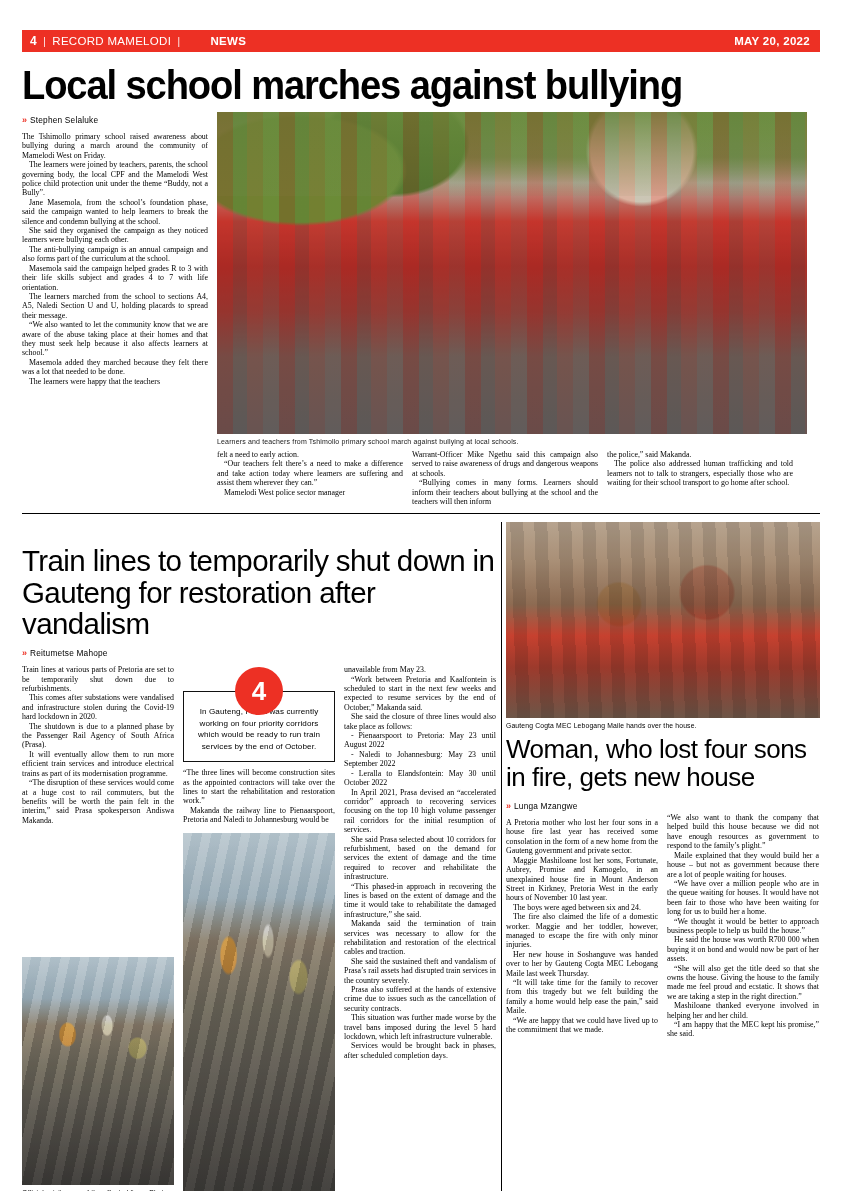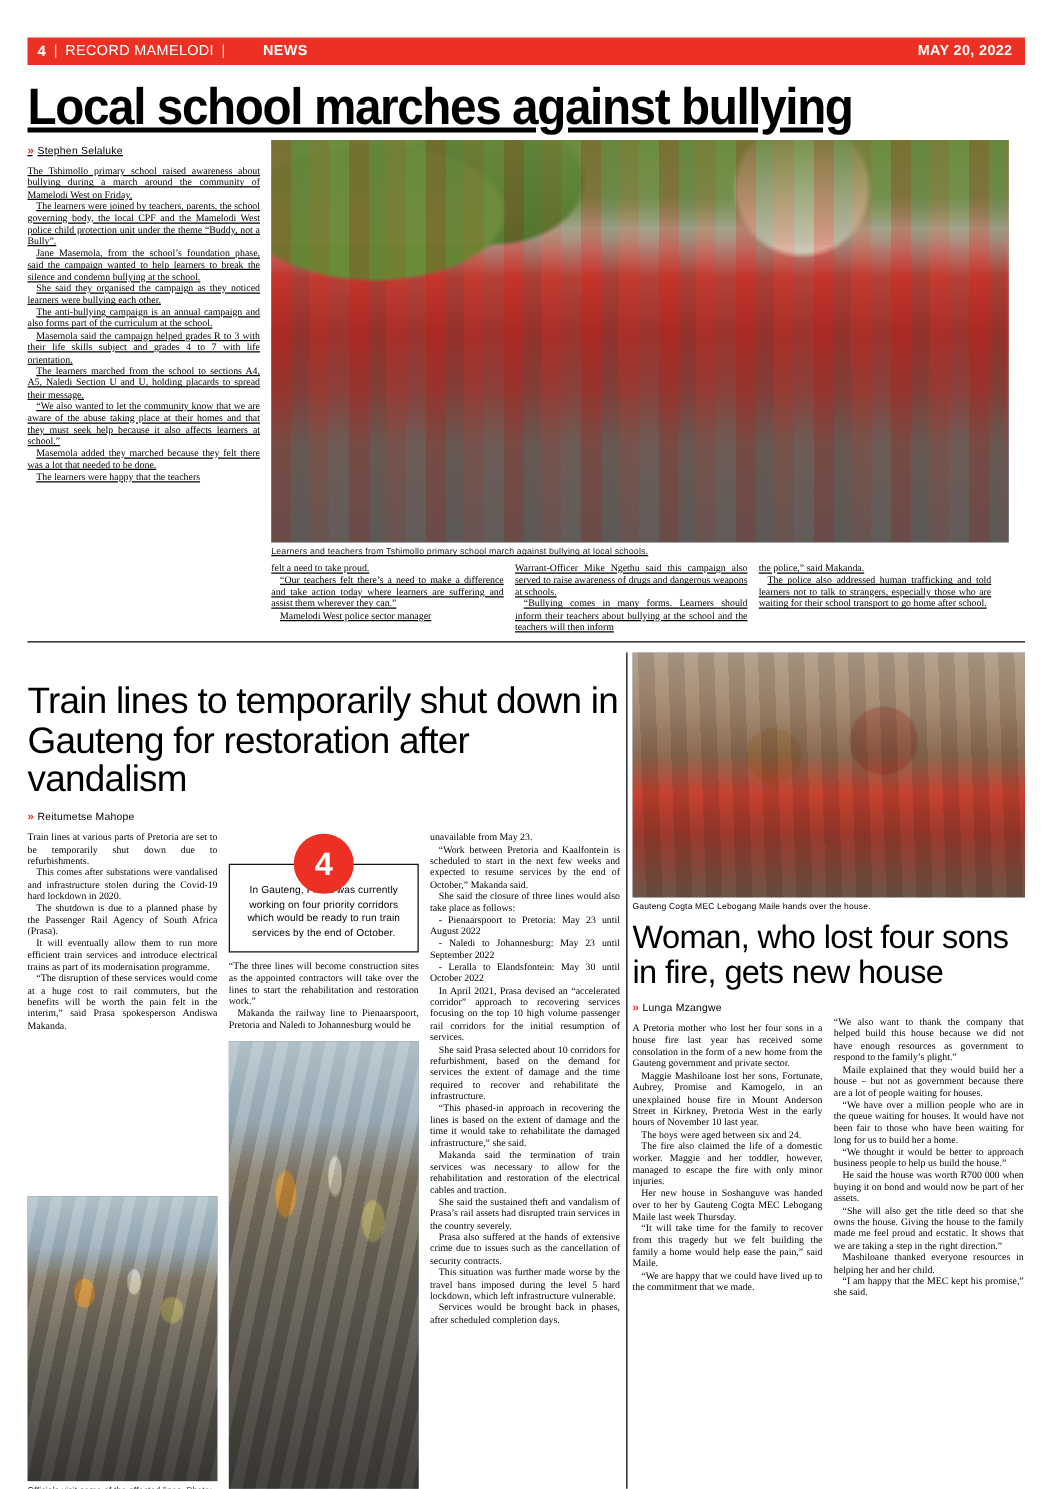--- a/index.html
+++ b/index.html
@@ -76,21 +76,21 @@
     font-family:"Liberation Serif", serif;
     font-size:7.9px;
     line-height:9.4px;
     text-align:justify;
     text-indent: 7px;
   }
   .body p.first { text-indent:0; }
   .body { hyphens:auto; }
 
   
-  .art1 { position:relative; margin-top:2px;text-decoration:underline; }
+  .art1 { position:relative; margin-top:2px; }
   .art1-top { display:flex; gap:9px; }
   .art1-col { width:186px; }
   .art1-photo-wrap { width:590px; }
   .photo {
     background:#7b8b92; position:relative; overflow:hidden;
   }
   .photo .ph-inner { position:absolute; inset:0; }
   .cap {
     font-family:"Liberation Sans", sans-serif;
     font-size:7px; line-height:9px;
@@ -229,21 +229,21 @@
         <div class="photo" style="height:322px;margin-top:6px;">
           <div class="ph-inner ph-march"></div>
         </div>
         <div class="cap">Learners and teachers from Tshimollo primary school march against bullying at local schools.</div>
       </div>
     </div>
 
     <div class="art1-bottom">
       <div class="c"></div>
       <div class="c body">
-        <p class="first">felt a need to take proud.</p>
+        <p class="first">felt a need to early action.</p>
         <p>“Our teachers felt there’s a need to make a difference and take action today where learners are suffering and assist them wherever they can.”</p>
         <p>Mamelodi West police sector manager</p>
       </div>
       <div class="c body">
         <p class="first">Warrant-Officer Mike Ngethu said this campaign also served to raise awareness of drugs and dangerous weapons at schools.</p>
         <p>“Bullying comes in many forms. Learners should inform their teachers about bullying at the school and the teachers will then inform</p>
       </div>
       <div class="c body">
         <p class="first">the police,” said Makanda.</p>
         <p>The police also addressed human trafficking and told learners not to talk to strangers, especially those who are waiting for their school transport to go home after school.</p>
@@ -347,21 +347,21 @@
           </div>
         </div>
         <div class="art3-c">
           <div class="body" style="margin-top:21px;">
             <p class="first">“We also want to thank the company that helped build this house because we did not have enough resources as government to respond to the family’s plight.”</p>
             <p>Maile explained that they would build her a house – but not as government because there are a lot of people waiting for houses.</p>
             <p>“We have over a million people who are in the queue waiting for houses. It would have not been fair to those who have been waiting for long for us to build her a home.</p>
             <p>“We thought it would be better to approach business people to help us build the house.”</p>
             <p>He said the house was worth R700 000 when buying it on bond and would now be part of her assets.</p>
             <p>“She will also get the title deed so that she owns the house. Giving the house to the family made me feel proud and ecstatic. It shows that we are taking a step in the right direction.”</p>
-            <p>Mashiloane thanked everyone resources in helping her and her child.</p>
+            <p>Mashiloane thanked everyone involved in helping her and her child.</p>
             <p>“I am happy that the MEC kept his promise,” she said.</p>
           </div>
         </div>
       </div>
     </div>
   </div>
 
 </div>
 
 </body></html>

